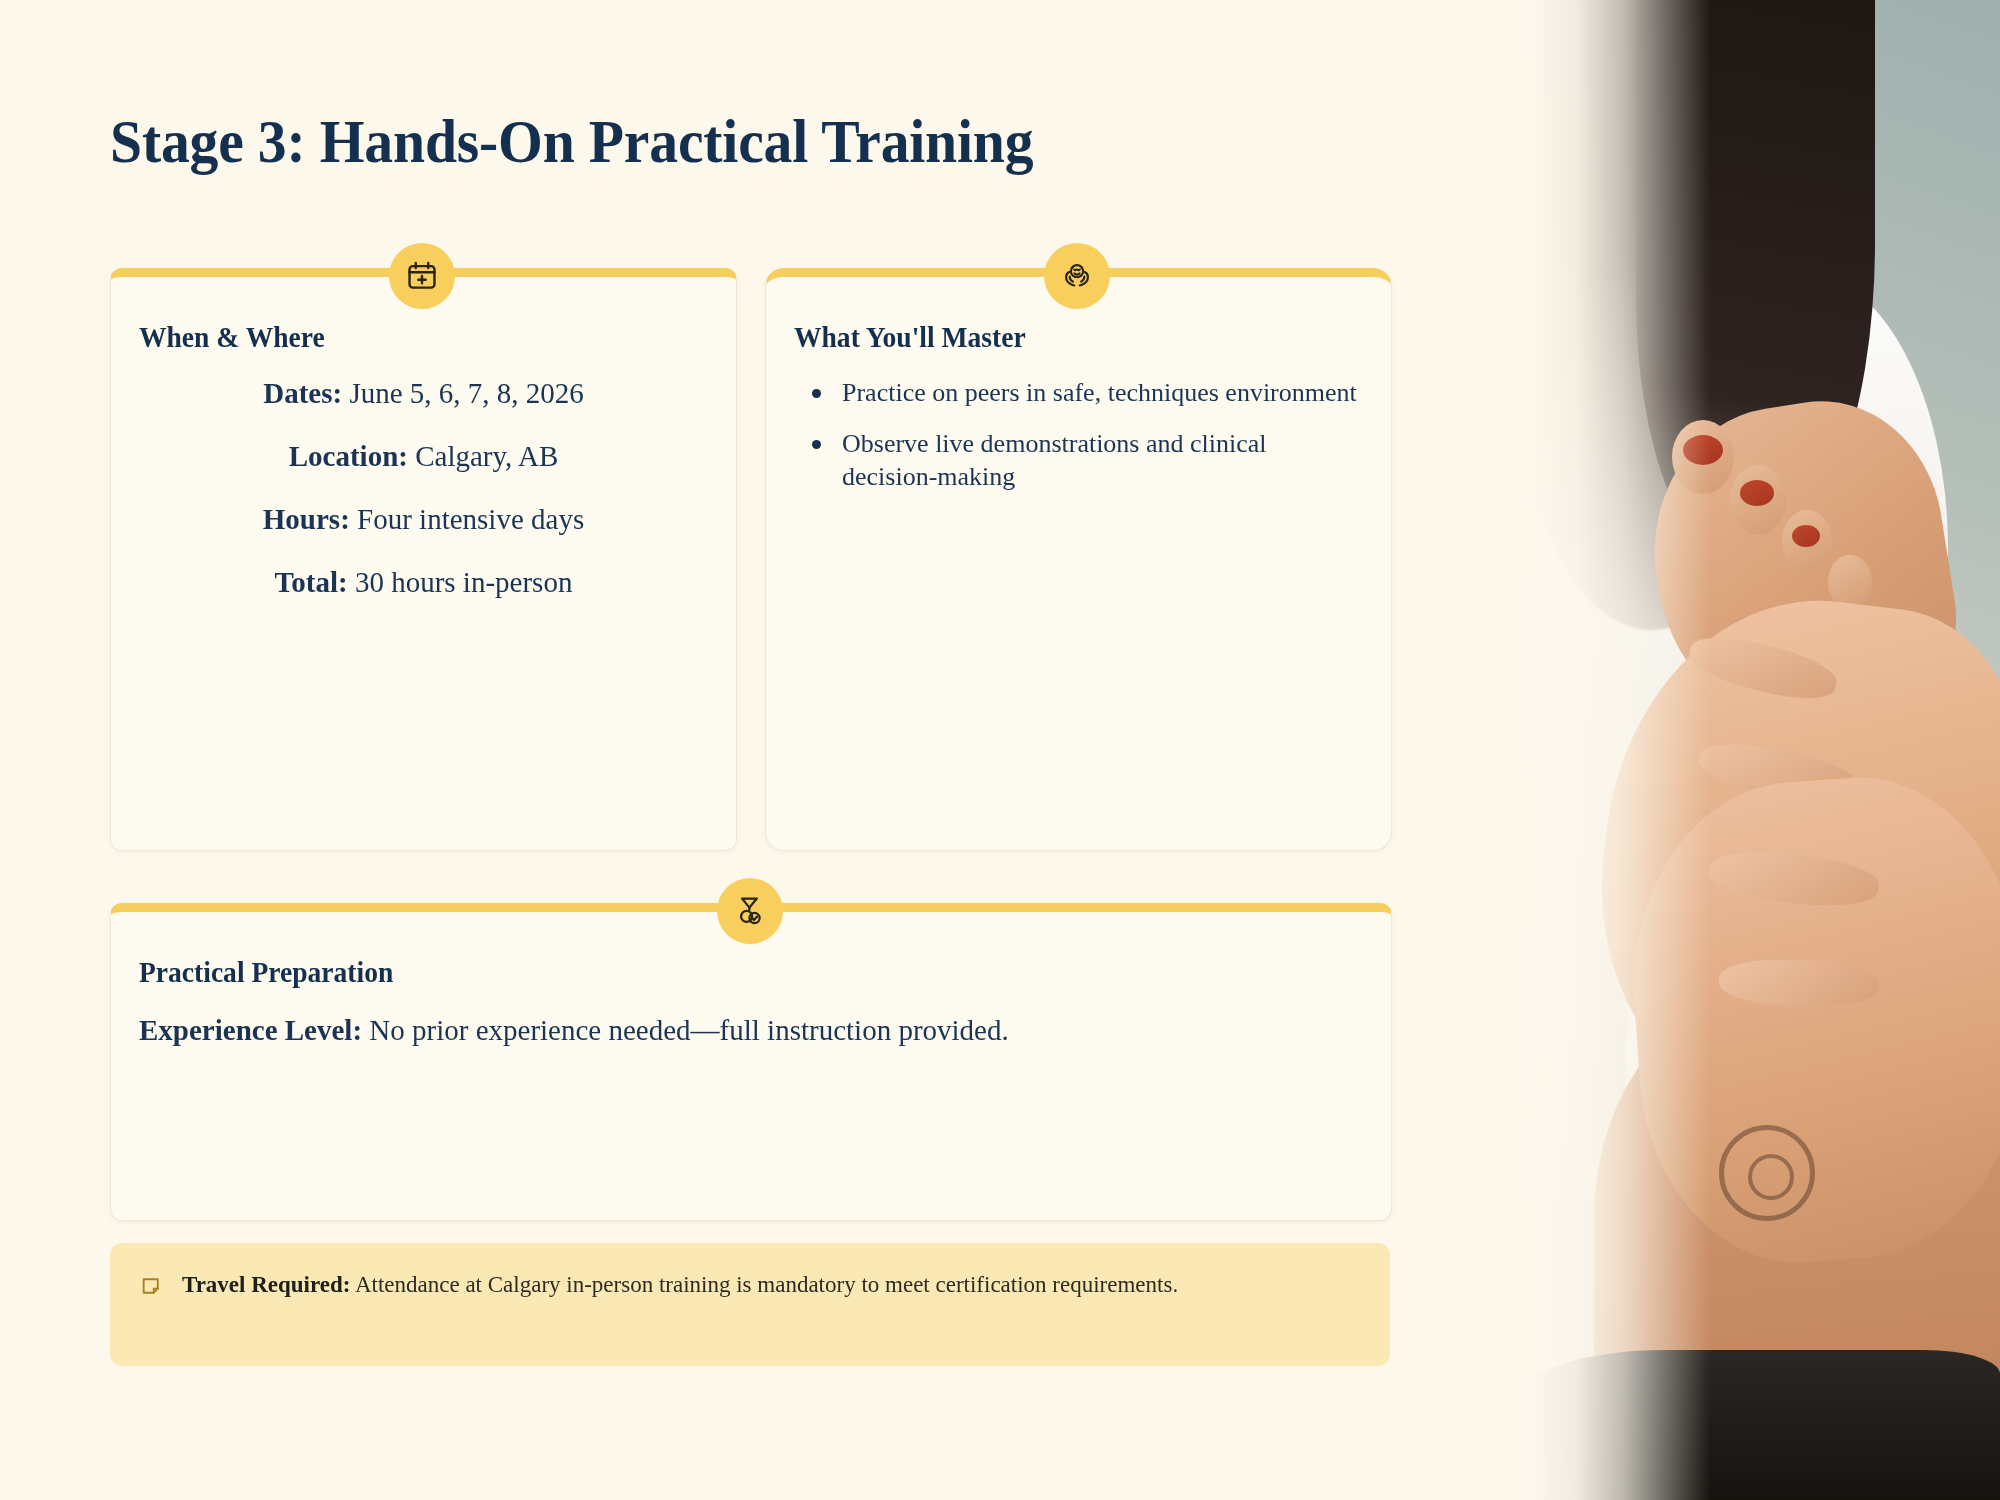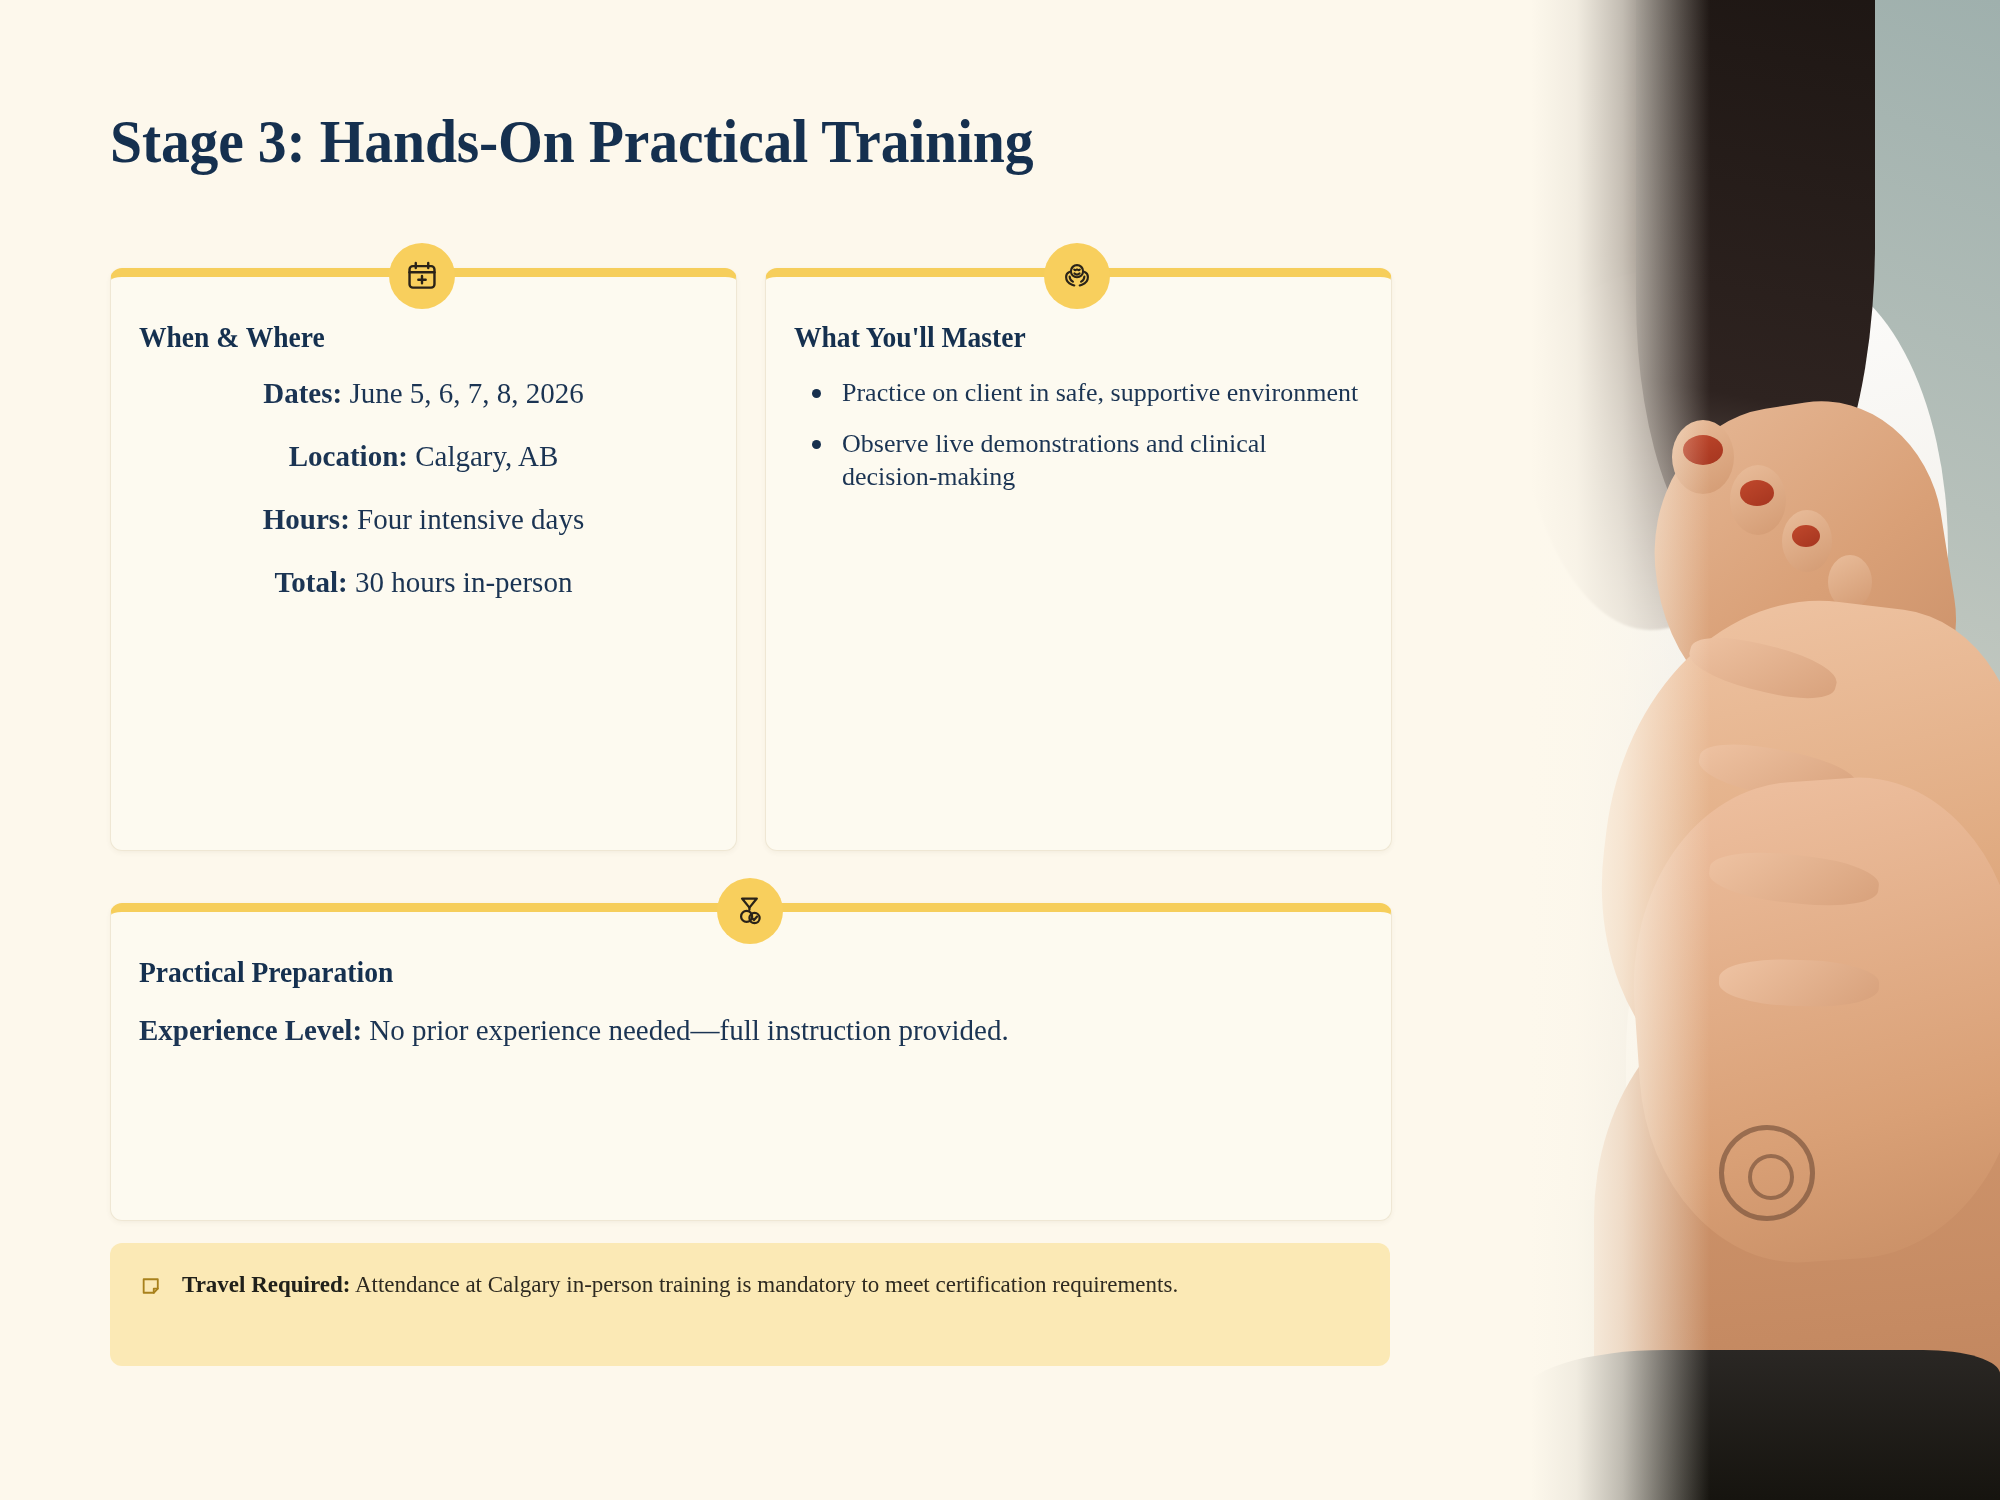--- a/index.html
+++ b/index.html
@@ -227,25 +227,25 @@
     </div>
     <div class="badge" style="left:389px;top:243px;">
       <svg width="34" height="34" viewBox="0 0 24 24" fill="none" stroke="#2A2318" stroke-width="1.7" stroke-linecap="round" stroke-linejoin="round">
         <rect x="3.2" y="5" width="17.6" height="15.2" rx="2.4"></rect>
         <path d="M3.2 9.4h17.6"></path>
         <path d="M7.6 2.8v3.6M16.4 2.8v3.6"></path>
         <path d="M12 12v5.2M9.4 14.6h5.2"></path>
       </svg>
     </div>
 
-    <div class="card" style="left:765px;top:268px;width:625px;height:573px;">
+    <div class="card" style="left:765px;top:268px;width:625px;height:573px;border-radius:19px;">
       <div class="card-inner">
         <div class="card-head">What You'll Master</div>
         <ul class="bullets">
-          <li>Practice on client in safe, supportive environment</li>
+          <li>Practice on peers in safe, techniques environment</li>
           <li>Observe live demonstrations and clinical decision-making</li>
         </ul>
       </div>
     </div>
     <div class="badge" style="left:1044px;top:243px;">
       <svg width="34" height="34" viewBox="0 0 24 24" fill="none" stroke="#2A2318" stroke-width="1.5" stroke-linecap="round" stroke-linejoin="round">
         <circle cx="12" cy="8.6" r="4.3"></circle>
         <path d="M10.1 8.1c.45.5 1.05.5 1.5 0" transform="translate(-.05 -.6)"></path>
         <path d="M12.45 7.5c.45.5 1.05.5 1.5 0"></path>
         <path d="M10.2 10.2c.9 1.15 2.7 1.15 3.6 0"></path>

